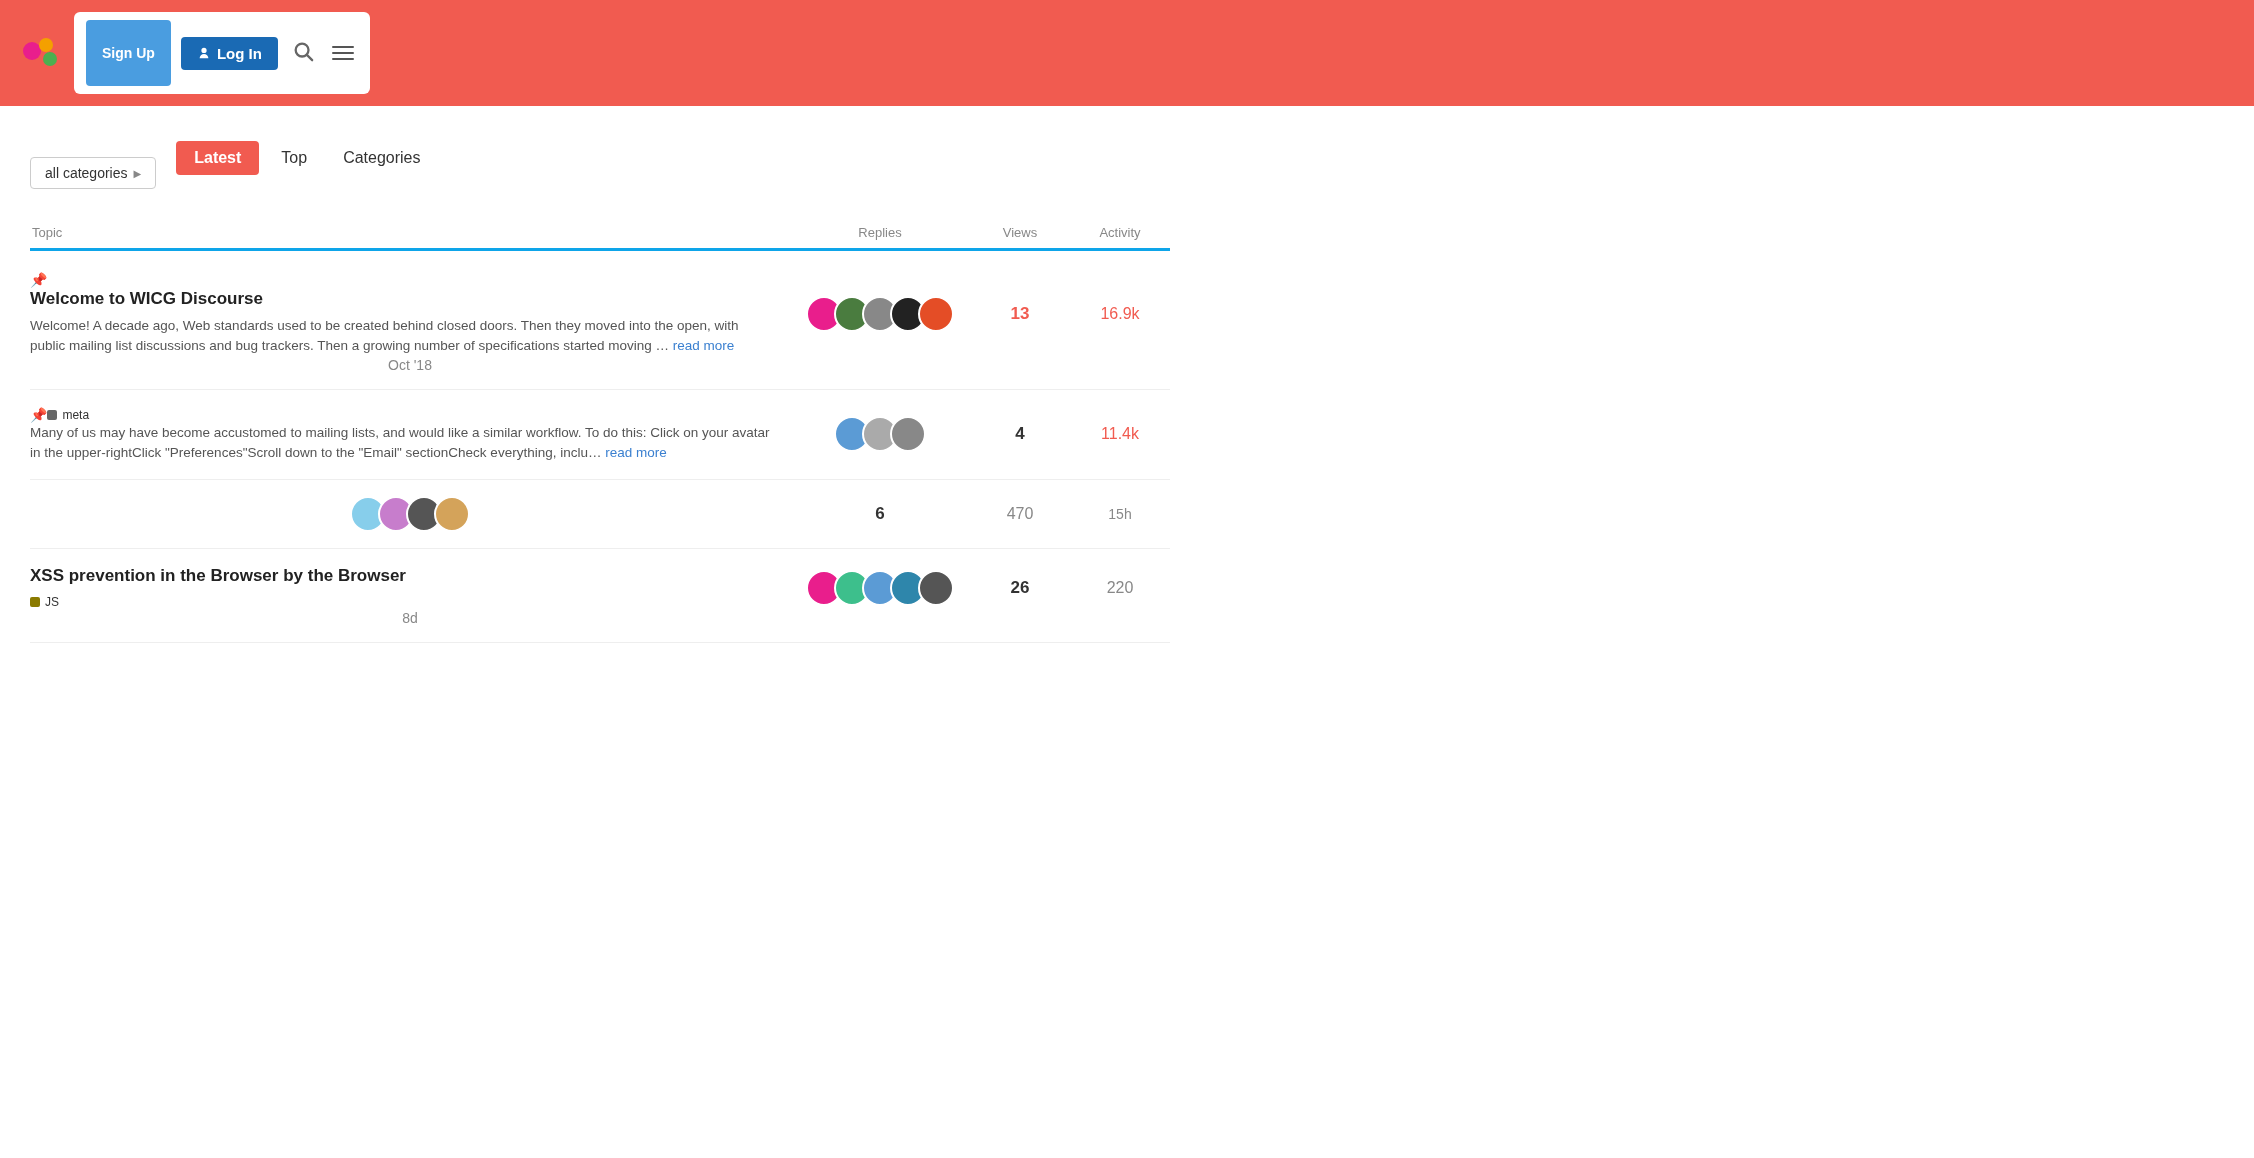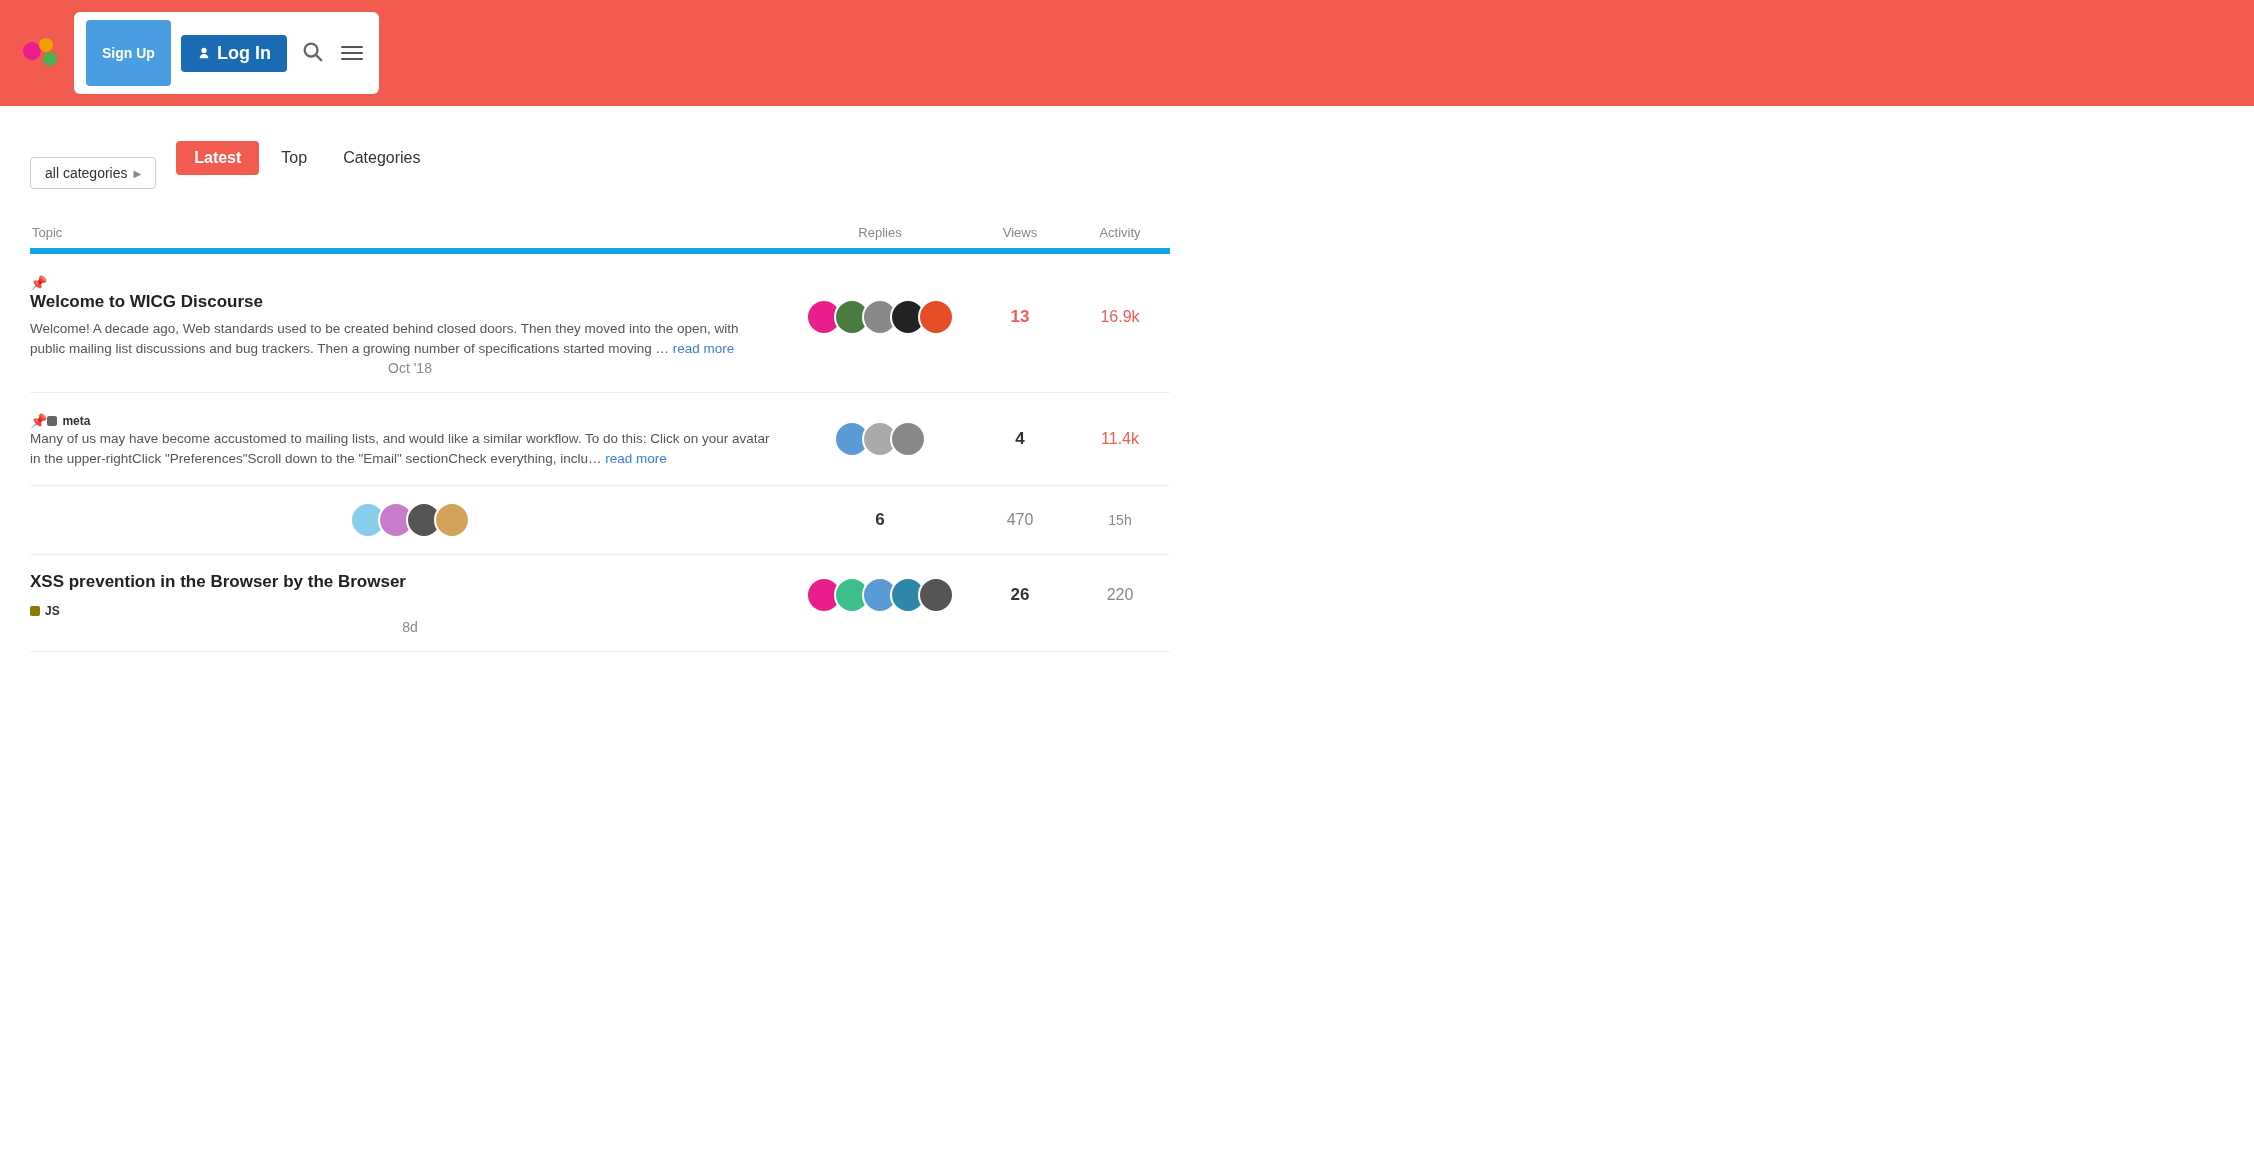--- a/index.html
+++ b/index.html
@@ -34,21 +34,21 @@
       font-size: 14px;
       font-weight: 600;
       cursor: pointer;
     }
     .btn-login {
       background: #1a6ab4;
       color: #fff;
       border: none;
       border-radius: 4px;
       padding: 8px 16px;
-      font-size: 18px;
+      font-size: 15px;
       font-weight: 600;
       cursor: pointer;
       display: flex;
       align-items: center;
       gap: 6px;
     }
     .btn-login svg { width: 14px; height: 14px; fill: #fff; }
     .header-search {
       background: none;
       border: none;
@@ -123,21 +123,21 @@
       border-radius: 4px;
       font-weight: 600;
       margin-right: 4px;
     }
 
     
     .table-header {
       display: grid;
       grid-template-columns: 1fr 180px 100px 100px;
       padding: 8px 0;
-      border-bottom: 6px solid #0ea5e9;
+      border-bottom: 3px solid #0ea5e9;
       color: #888;
       font-size: 13px;
       font-weight: 500;
       margin-bottom: 4px;
     }
     .table-header .col-topic { padding-left: 2px; }
 
     
     .topic-row {
       display: grid;
@@ -169,22 +169,21 @@
     .read-more {
       color: #3b80d0;
       cursor: pointer;
       font-size: 13.5px;
     }
     .topic-tag {
       display: inline-flex;
       align-items: center;
       gap: 5px;
       font-size: 12px;
-      font-weight: 700;
-      margin-top: 5px;
+      font-weight: 400;
     }
     .tag-dot {
       width: 10px;
       height: 10px;
       border-radius: 2px;
       display: inline-block;
     }
     .tag-dot.meta { background: #666; }
     .tag-dot.apis { background: #d0021b; }
     .tag-dot.js { background: #8a7a00; }

